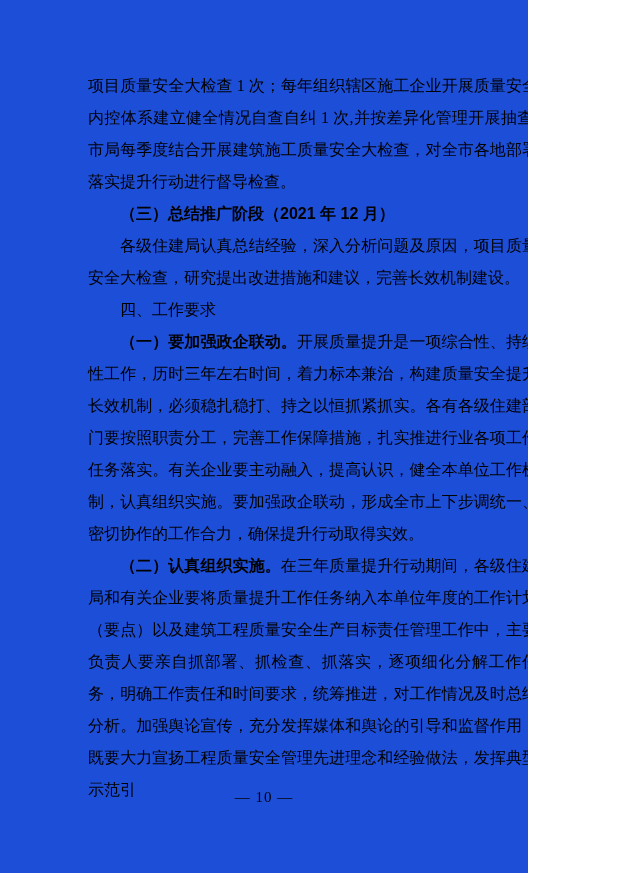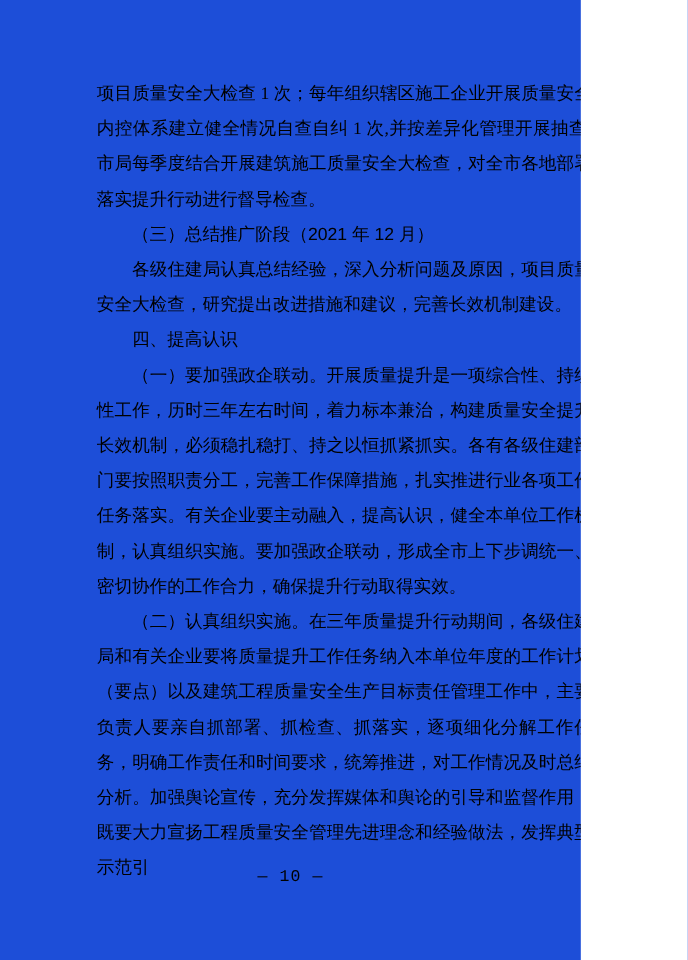--- a/index.html
+++ b/index.html
@@ -27,49 +27,49 @@
     text-justify: inter-ideograph;
   }
   .textblock p {
     margin: 0;
     padding: 0;
   }
   .para-indent {
     text-indent: 2em;
   }
   .seg-bold {
-    font-weight: normal;
+    font-weight: bold;
     font-family: "Liberation Sans", "DejaVu Sans", sans-serif;
   }
   .footer {
     position: absolute;
     left: 0;
     right: 0;
     top: 789px;
     text-align: center;
     font-size: 15px;
     letter-spacing: 1px;
-    font-family: Liberation Mono, monospace;
+    font-family: Liberation Serif, serif;
     color: #000000;
   }
 </style>
 </head>
 <body>
 
 <div class="page">
 
   <div class="textblock">
 
     <p><span>项目质量安全大检查 1 次；每年组织辖区施工企业开展质量安全内控体系建立健全情况自查自纠 1 次,并按差异化管理开展抽查;市局每季度结合开展建筑施工质量安全大检查，对全市各地部署落实提升行动进行督导检查。</span></p>
 
     <p class="para-indent"><span class="seg-bold">（三）总结推广阶段（2021 年 12 月）</span></p>
 
     <p class="para-indent"><span>各级住建局认真总结经验，深入分析问题及原因，项目质量安全大检查，研究提出改进措施和建议，完善长效机制建设。</span></p>
 
-    <p class="para-indent"><span>四、提高认识</span></p>
+    <p class="para-indent"><span>四、工作要求</span></p>
 
     <p class="para-indent"><span class="seg-bold">（一）要加强政企联动。</span><span>开展质量提升是一项综合性、持续性工作，历时三年左右时间，着力标本兼治，构建质量安全提升长效机制，必须稳扎稳打、持之以恒抓紧抓实。各有各级住建部门要按照职责分工，完善工作保障措施，扎实推进行业各项工作任务落实。有关企业要主动融入，提高认识，健全本单位工作机制，认真组织实施。要加强政企联动，形成全市上下步调统一、密切协作的工作合力，确保提升行动取得实效。</span></p>
 
     <p class="para-indent"><span class="seg-bold">（二）认真组织实施。</span><span>在三年质量提升行动期间，各级住建局和有关企业要将质量提升工作任务纳入本单位年度的工作计划（要点）以及建筑工程质量安全生产目标责任管理工作中，主要负责人要亲自抓部署、抓检查、抓落实，逐项细化分解工作任务，明确工作责任和时间要求，统筹推进，对工作情况及时总结分析。加强舆论宣传，充分发挥媒体和舆论的引导和监督作用，既要大力宣扬工程质量安全管理先进理念和经验做法，发挥典型示范引</span></p>
 
   </div>
 
   <div class="footer"><span>— 10 —</span></div>
 
 </div>

